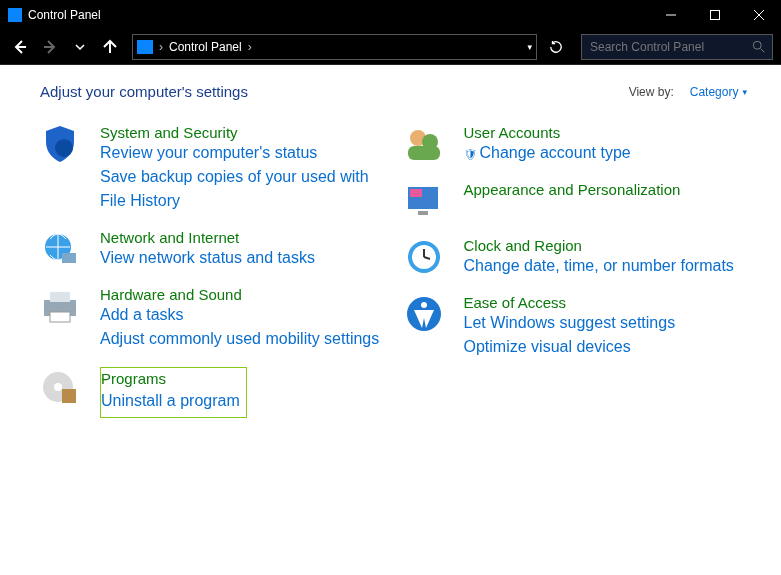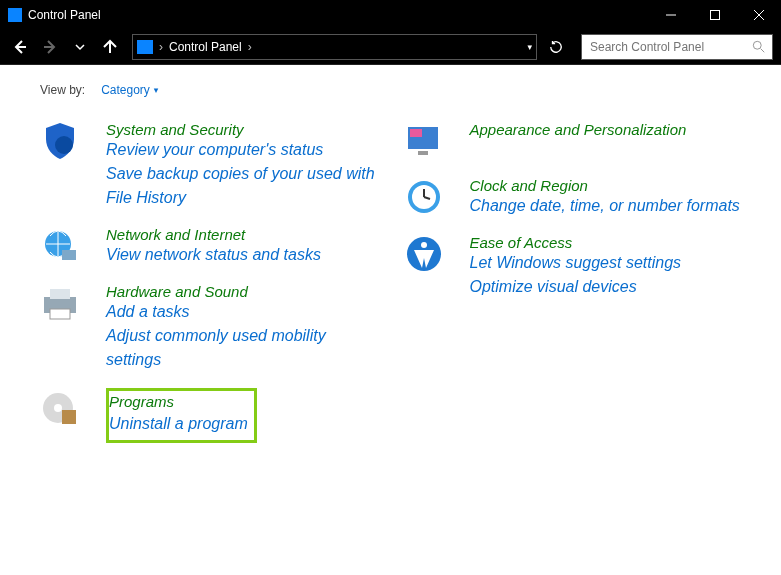--- a/index.html
+++ b/index.html
@@ -49,21 +49,21 @@
     align-items: center;
     padding: 0 4px;
     gap: 6px;
     margin-left: 4px;
   }
   .addr-icon { width: 16px; height: 14px; background: #0a84ff; }
   .refresh { width: 26px; display:flex; align-items:center; justify-content:center; }
   .search {
     flex: 1;
     height: 24px;
-    background: #ffffff;
+    background: #0f172a;
     border: 1px solid #555;
     display: flex;
     align-items: center;
     padding: 0 6px;
     margin-left: 6px;
   }
   .search input {
     background: transparent;
     border: none;
     color: #888;
@@ -77,27 +77,27 @@
     height: calc(575px - 64px);
     box-sizing: border-box;
     overflow: hidden;
   }
   .header-row { display: flex; justify-content: space-between; align-items: center; margin-bottom: 24px; }
   .page-heading { color: #1a3e8c; font-size: 15px; }
   .viewby { color: #444; font-size: 12px; display:flex; align-items:center; gap:16px;}
   .viewby .val { color: #0a6ecf; display:flex; align-items:center; gap:4px;justify-content:center;}
   .columns { display: flex; gap: 20px; }
   .col { flex: 1; }
-  .cat { display: flex; gap: 26px; margin-bottom: 16px; font-style: italic; }
+  .cat { display: flex; gap: 20px; margin-bottom: 16px; }
   .cat-icon { width: 40px; height: 40px; flex: 0 0 40px; }
   .cat-body { }
   .cat-title { color: #0b7a0b; font-size: 15px; margin-bottom: 2px; }
   .cat-link { color: #0a6ecf; font-size: 16px; line-height: 1.5; display: block; }
   .cat-link.shield::before { content:"🛡"; margin-right:2px; font-size:11px;}
-  .highlight-box { border: 3px solid #84cc16; padding: 2px 6px 4px 0; display: inline-block; }
+  .highlight-box { border: 1px solid #84cc16; padding: 2px 6px 4px 0; display: inline-block; }
   .small-chev { font-size:9px; }
   .addr-sep { color:#bbb; }
 </style>
 </head>
 <body>
 
 <div class="titlebar">
   <div class="titlebar-left">
     <span class="titlebar-icon"></span>
     <span class="titlebar-title">Control Panel</span>
@@ -166,20 +166,21 @@
     <input placeholder="Search Control Panel" style="">
     <svg width="14" height="14" viewBox="0 0 16 16">
         <circle cx="6" cy="6" r="4.5" stroke="#888" fill="none"></circle>
         <line x1="10" y1="10" x2="14" y2="14" stroke="#888"></line>
       </svg>
   </div>
 </div>
 
 <div class="content">
   <div class="header-row">
+    <div class="page-heading">Adjust your computer's settings</div>
     <div class="viewby">
       <span>View by:</span>
       <span class="val">
         <span>Category</span>
         <span class="small-chev">▾</span>
       </span>
     </div>
   </div>
 
   <div class="columns">
@@ -242,20 +243,33 @@
             <a class="cat-title" style="display:block;">Programs</a>
             <a class="cat-link">Uninstall a program</a>
           </span>
         </div>
       </div>
 
     </div>
 
     <div class="col">
 
+      <div class="cat">
+        <div class="cat-icon">
+          <svg viewBox="0 0 40 40">
+              <circle cx="14" cy="14" r="8" fill="#e8b070"></circle>
+              <circle cx="26" cy="18" r="8" fill="#6aa84f"></circle>
+              <rect x="4" y="22" width="32" height="14" fill="#6aa84f" rx="6"></rect>
+            </svg>
+        </div>
+        <div class="cat-body">
+          <a class="cat-title">User Accounts</a>
+          <a class="cat-link shield">Change account type</a>
+        </div>
+      </div>
 
       <div class="cat">
         <div class="cat-icon">
           <svg viewBox="0 0 40 40">
               <rect x="4" y="6" width="30" height="22" fill="#3b7fd1"></rect>
               <rect x="6" y="8" width="12" height="8" fill="#e85a9c"></rect>
               <rect x="14" y="30" width="10" height="4" fill="#999"></rect>
             </svg>
         </div>
         <div class="cat-body">

